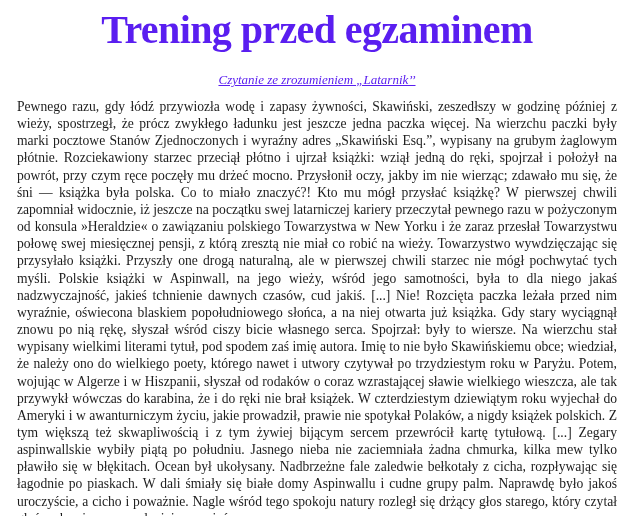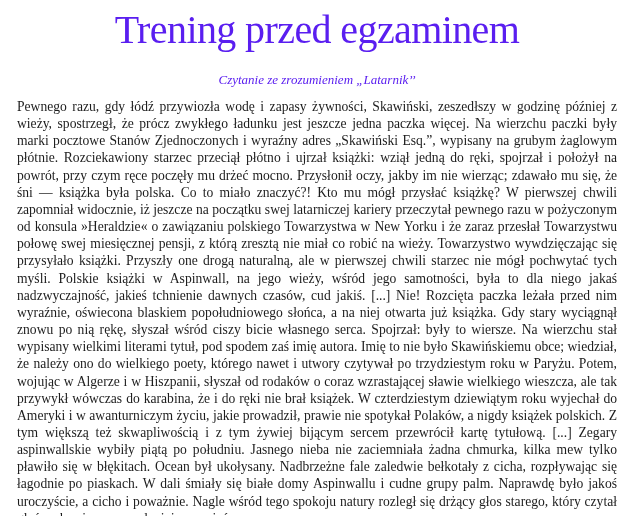--- a/index.html
+++ b/index.html
@@ -15,39 +15,40 @@
       font-family: "Liberation Serif", "DejaVu Serif", serif;
       color: #1a1a1a;
     }
     .page-title {
       position: absolute;
       left: 0;
       top: 6px;
       width: 634px;
       text-align: center;
       font-family: "Liberation Serif", serif;
-      font-weight: normal;
+      font-weight: bold;
       font-size: 40px;
       line-height: 48px;
       letter-spacing: -0.6px;
       color: #5a1ef0;
       margin: 0;
     }
     .subtitle {
       position: absolute;
       left: 0;
       top: 72px;
       width: 634px;
       text-align: center;
       font-family: "Liberation Serif", serif;
       font-style: italic;
       font-size: 13px;
       line-height: 16px;
       color: #5a1ef0;
       margin: 0;
+      text-decoration: underline;
     }
     .body-text {
       position: absolute;
       left: 17px;
       top: 98px;
       width: 600px;
       font-family: "Liberation Serif", serif;
       font-size: 13.6px;
       line-height: 17.15px;
       text-align: justify;

